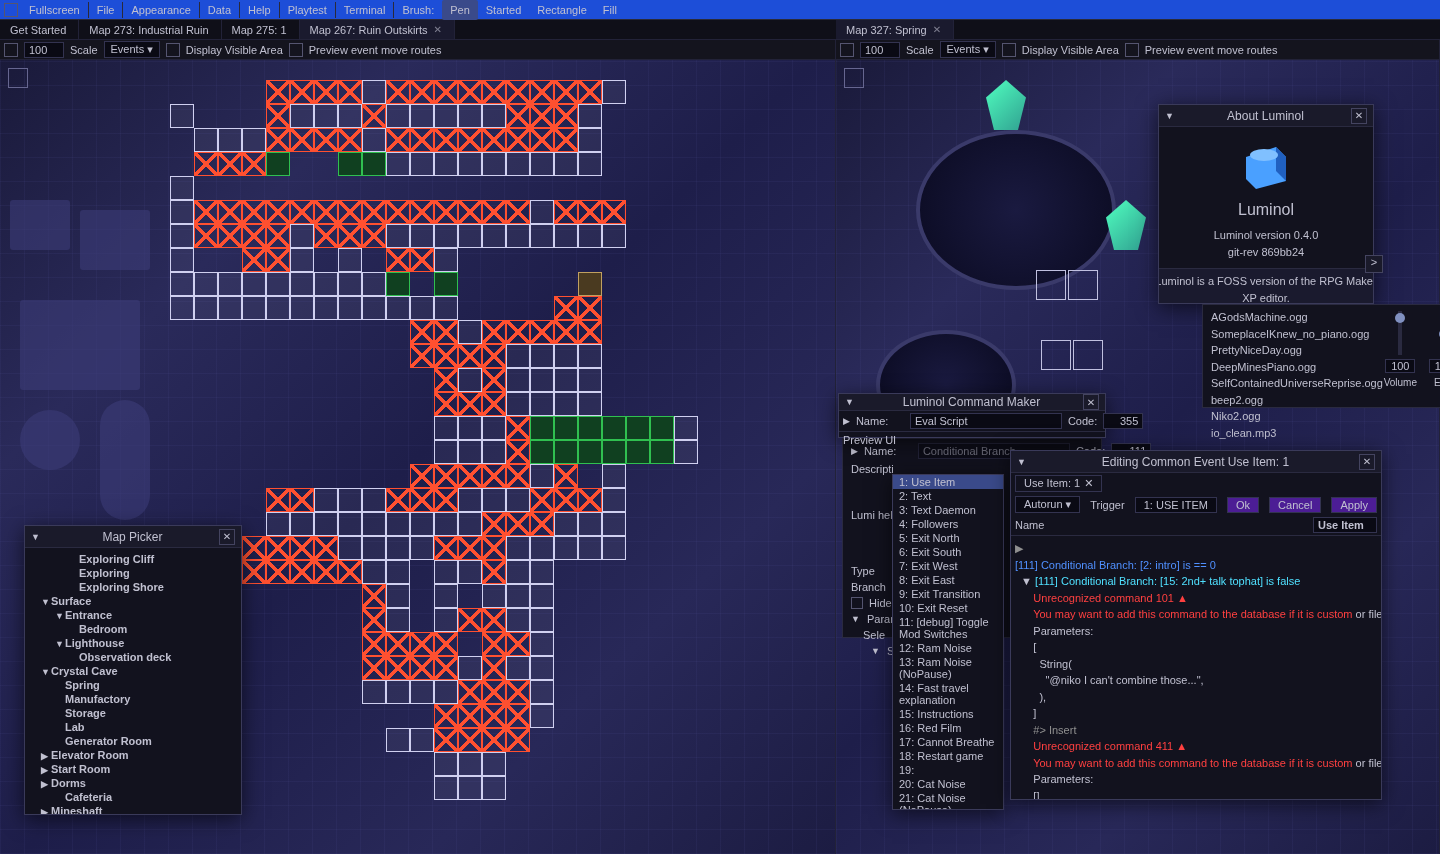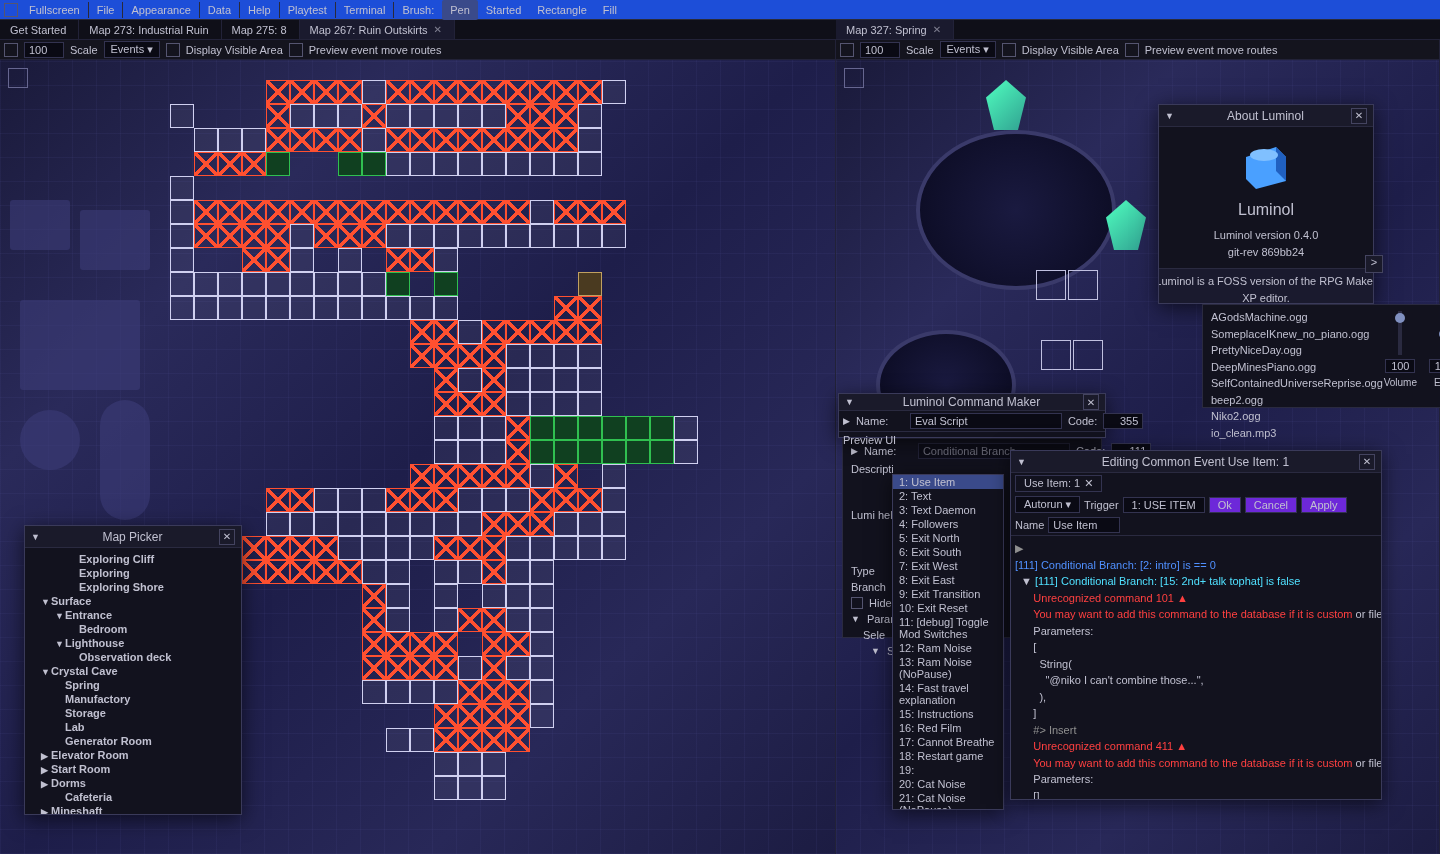--- a/index.html
+++ b/index.html
@@ -91,22 +91,22 @@
 .cmdlist li.sel { background:#3a4a8a; }
 
 
 .frow { display:flex; align-items:center; gap:6px; padding:2px 4px; font-size:11px; }
 .frow label { min-width:48px; }
 .frow input[type=text] { flex:1; background:#0a0a14; border:1px solid #333350; color:#c0c0d0; padding:1px 4px; font-size:11px; }
 .frow .code { width:40px; background:#0a0a14; border:1px solid #333350; color:#c0c0d0; padding:1px 4px; font-size:11px; text-align:right; }
 .frow .tri { font-size:9px; width:10px; }
 
 
-.evtToolbar { display:flex; align-items:center; gap:4px; padding:2px 4px; border-bottom:1px solid #2a2a40; font-size:11px; flex-wrap:wrap; }
-.evtToolbar .btn { padding:1px 8px; border:1px solid #333350; background:#6d28d9; cursor:pointer; }
+.evtToolbar { display:flex; align-items:center; gap:4px; padding:2px 4px; border-bottom:1px solid #2a2a40; font-size:11px; flex-wrap:wrap;justify-content:space-between; }
+.evtToolbar .btn { padding:1px 8px; border:1px solid #333350; background:#4c1d95; cursor:pointer; }
 .evtToolbar .drop { padding:1px 8px; border:1px solid #333350; background:#0a0a14; }
 .evtToolbar input { background:#0a0a14; border:1px solid #333350; color:#c0c0d0; padding:1px 4px; font-size:11px; }
 .evtTabs { display:flex; padding:2px 4px; gap:2px; }
 .evtTabs .etab { padding:1px 8px; border:1px solid #333350; font-size:11px; display:flex; gap:4px; }
 
 .codeview { font-family: "Cascadia Mono", Consolas, monospace; font-size:11px; line-height:1.5; padding:4px 6px; white-space:pre; overflow:auto; }
 .codeview .blu { color:#5090ff; }
 .codeview .red { color:#ff4040; }
 .codeview .cy  { color:#50e0ff; }
 .codeview .gr  { color:#909090; }
@@ -135,21 +135,21 @@
 </div>
 
 <div class="tabstrip">
   <div class="tab">
       <span>Get Started</span>
     </div>
   <div class="tab">
       <span>Map 273: Industrial Ruin</span>
     </div>
   <div class="tab">
-      <span>Map 275: 8</span>
+      <span>Map 275: 1</span>
     </div>
   <div class="tab active">
       <span>Map 267: Ruin Outskirts</span>
       <span class="x">✕</span>
     </div>
 </div>
 
 <div class="workspace">
 
   <div class="pane pane-left">
@@ -1072,16 +1072,16 @@
       </div>
   </div>
   <div class="evtToolbar">
     <span class="drop"><span>Autorun</span> ▾</span>
     <span>Trigger</span>
     <span class="drop">1: USE ITEM</span>
     <span class="btn">Ok</span>
     <span class="btn">Cancel</span>
     <span class="btn">Apply</span>
     <span>Name</span>
-    <input type="text" style="width: 72px;" value="Use Item">
+    <input type="text" style="width: 64px; font-weight: bold;" value="Use Item">
   </div>
   <div class="body codeview" id="codeView"><div><span class="gr">▶ </span><span class=""></span></div><div><span class="blu">[111] Conditional Branch: [2: intro] is == 0</span><span class=""></span></div><div>  ▼ <span class="cy">[111] Conditional Branch: [15: 2nd+ talk tophat] is false</span><span class=""></span></div><div>      <span class="red">Unrecognized command 101 ▲</span><span class=""></span></div><div>      <span class="red">You may want to add this command to the database if it is custom</span><span class=""> or file a</span></div><div>      <span class="">Parameters:</span><span class=""></span></div><div>      <span class="">[</span><span class=""></span></div><div>      <span class="">  String(</span><span class=""></span></div><div>      <span class="">    "@niko I can't combine those...",</span><span class=""></span></div><div>      <span class="">  ),</span><span class=""></span></div><div>      <span class="">]</span><span class=""></span></div><div>      <span class="gr">#&gt; Insert</span><span class=""></span></div><div>      <span class="red">Unrecognized command 411 ▲</span><span class=""></span></div><div>      <span class="red">You may want to add this command to the database if it is custom</span><span class=""> or file a</span></div><div>      <span class="">Parameters:</span><span class=""></span></div><div>      <span class="">[]</span><span class=""></span></div></div>
 </div>
 
 </body></html>

